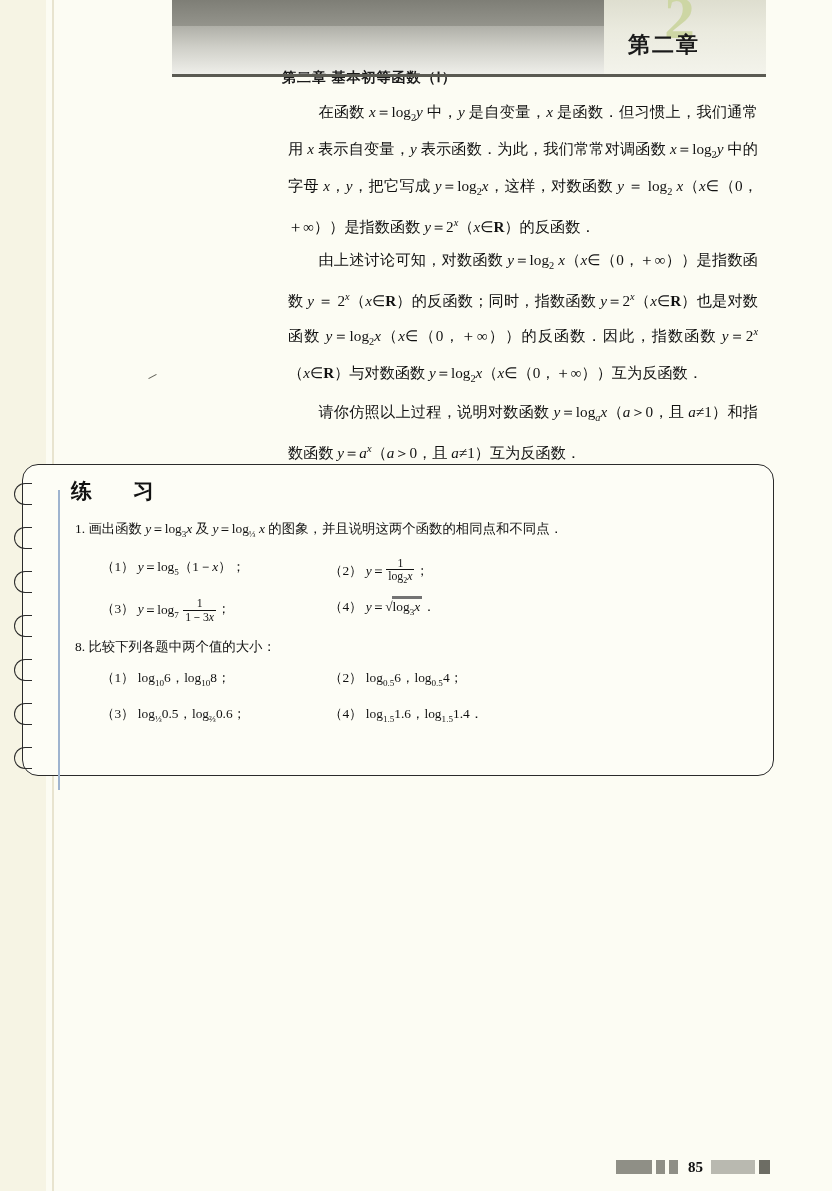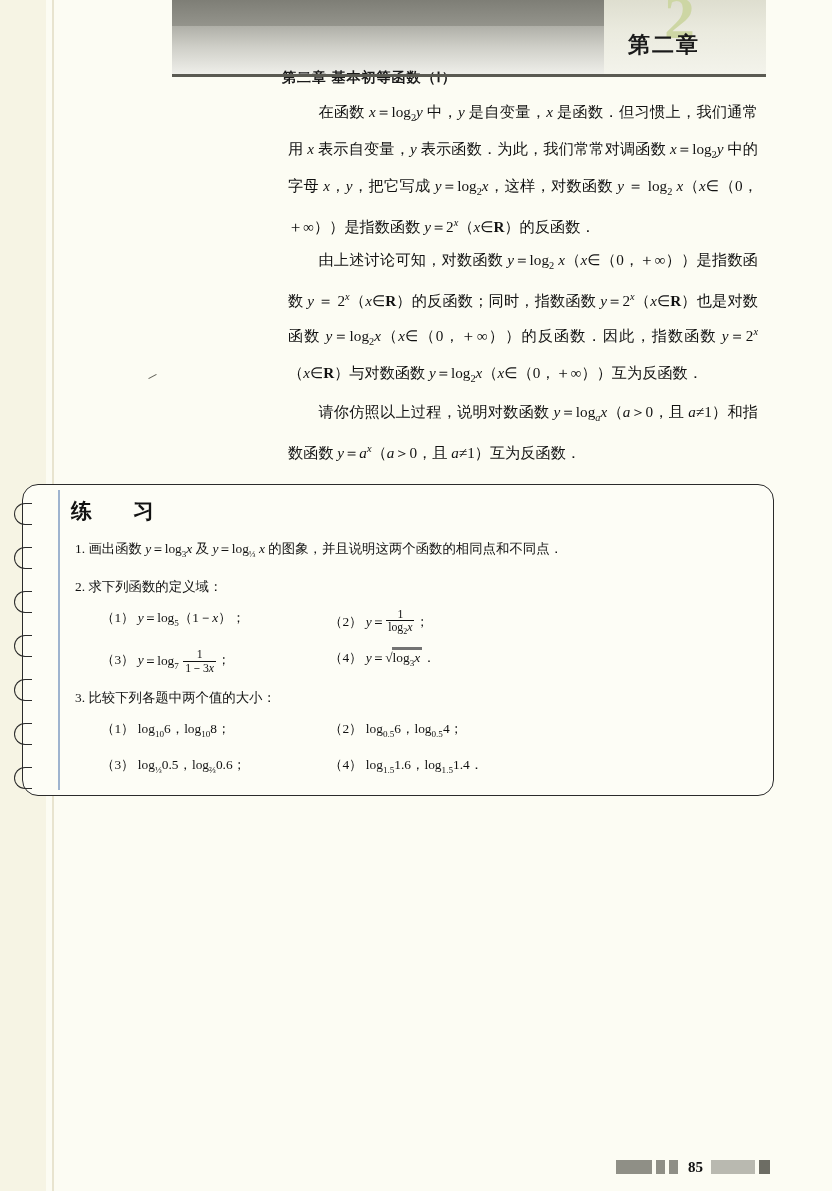--- a/index.html
+++ b/index.html
@@ -109,21 +109,21 @@
     text-indent: 2em;
   }
   .math { font-family: "Liberation Serif", serif; font-style: italic; }
   .up { font-style: normal; }
   sub { font-size: 0.68em; font-style: normal; }
   sup { font-size: 0.68em; font-style: italic; }
 
   
   .exercise-box {
     position: absolute;
-    left: 22px; top: 484px;
+    left: 22px; top: 464px;
     width: 752px; height: 312px;
     border: 1.6px solid #2b2b2b;
     border-radius: 16px;
     background: #fdfdf6;
     box-sizing: border-box;
   }
   .spiral-line {
     position: absolute;
     left: 58px; top: 490px;
     width: 2px; height: 300px;
@@ -248,32 +248,31 @@
 
 <div class="tick-mark"></div>
 
 <div class="exercise-box">
   <div class="exercise-title">练　习</div>
   <div class="ex-list">
       <div class="ex-item">
         <div>1. 画出函数 <i class="math">y</i><span class="up">＝log<sub>3</sub></span><i class="math">x</i> 及 <i class="math">y</i><span class="up">＝log<sub>⅓</sub></span> <i class="math">x</i> 的图象，并且说明这两个函数的相同点和不同点．</div>
       </div>
       <div class="ex-item">
-        <div>2. 求下列函数的定义域：</div>
         <div class="sub-row">
           <div class="sub-col">（1） <i class="math">y</i><span class="up">＝log<sub>5</sub></span>（1－<i class="math">x</i>）；</div>
           <div class="sub-col wide">（2） <i class="math">y</i><span class="up">＝</span><span class="frac"><span class="num">1</span><span class="den">log<sub>2</sub><i>x</i></span></span>；</div>
         </div>
         <div class="sub-row">
           <div class="sub-col">（3） <i class="math">y</i><span class="up">＝log<sub>7</sub></span> <span class="frac"><span class="num">1</span><span class="den">1－3<i>x</i></span></span>；</div>
           <div class="sub-col wide">（4） <i class="math">y</i><span class="up">＝</span>√<span class="sqrt">log<sub>3</sub><i>x</i></span>．</div>
         </div>
       </div>
       <div class="ex-item">
-        <div>3. 比较下列各题中两个值的大小：</div>
+        <div>8. 比较下列各题中两个值的大小：</div>
         <div class="sub-row">
           <div class="sub-col">（1） log<sub>10</sub>6，log<sub>10</sub>8；</div>
           <div class="sub-col wide">（2） log<sub>0.5</sub>6，log<sub>0.5</sub>4；</div>
         </div>
         <div class="sub-row">
           <div class="sub-col">（3） log<sub>⅓</sub>0.5，log<sub>⅔</sub>0.6；</div>
           <div class="sub-col wide">（4） log<sub>1.5</sub>1.6，log<sub>1.5</sub>1.4．</div>
         </div>
       </div>
     </div>

